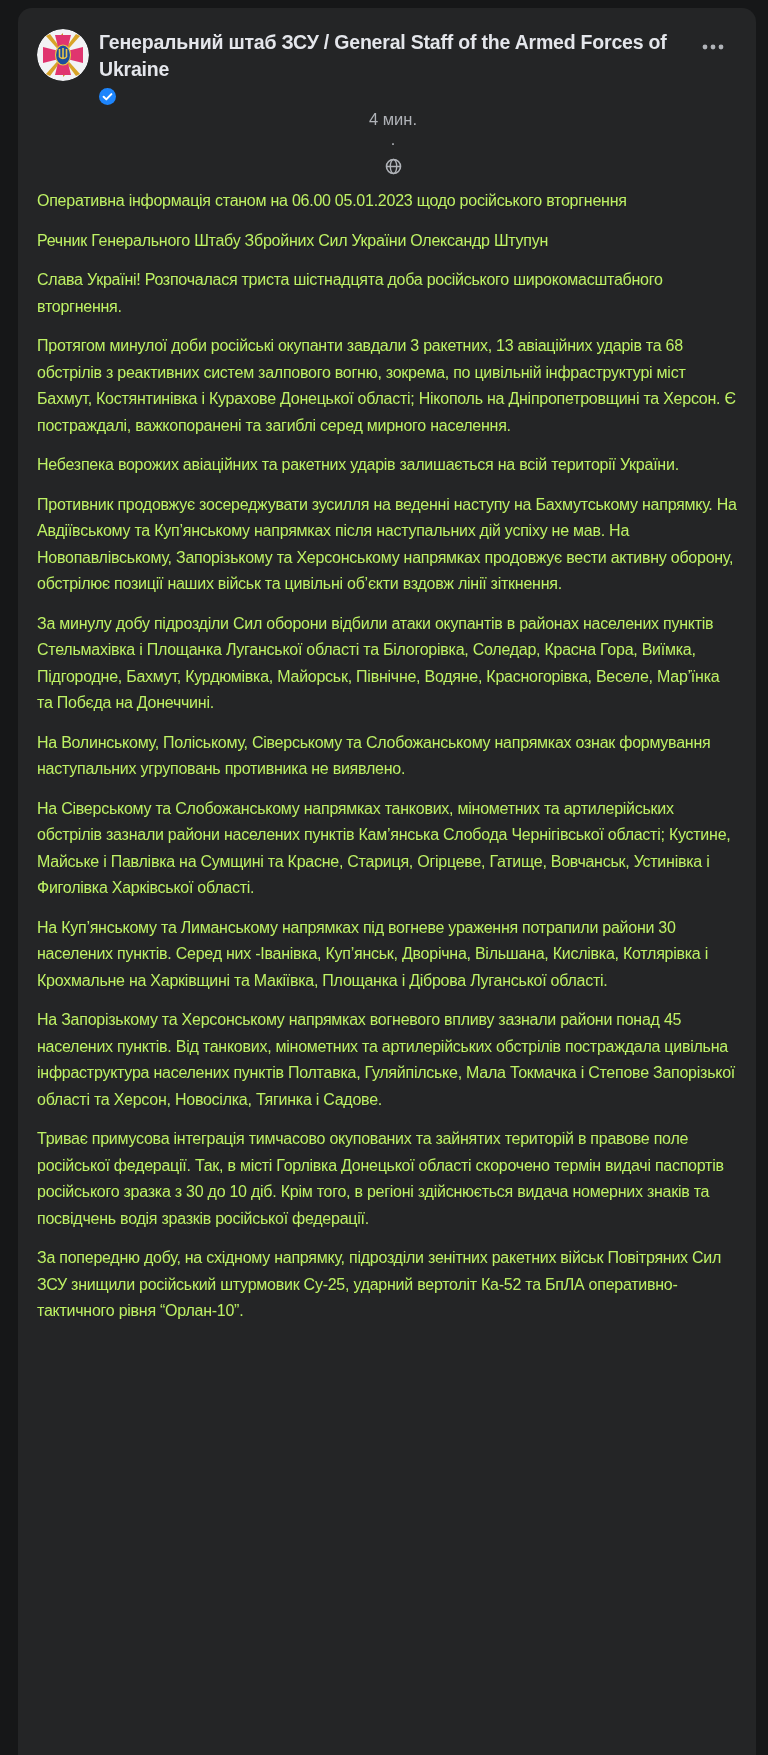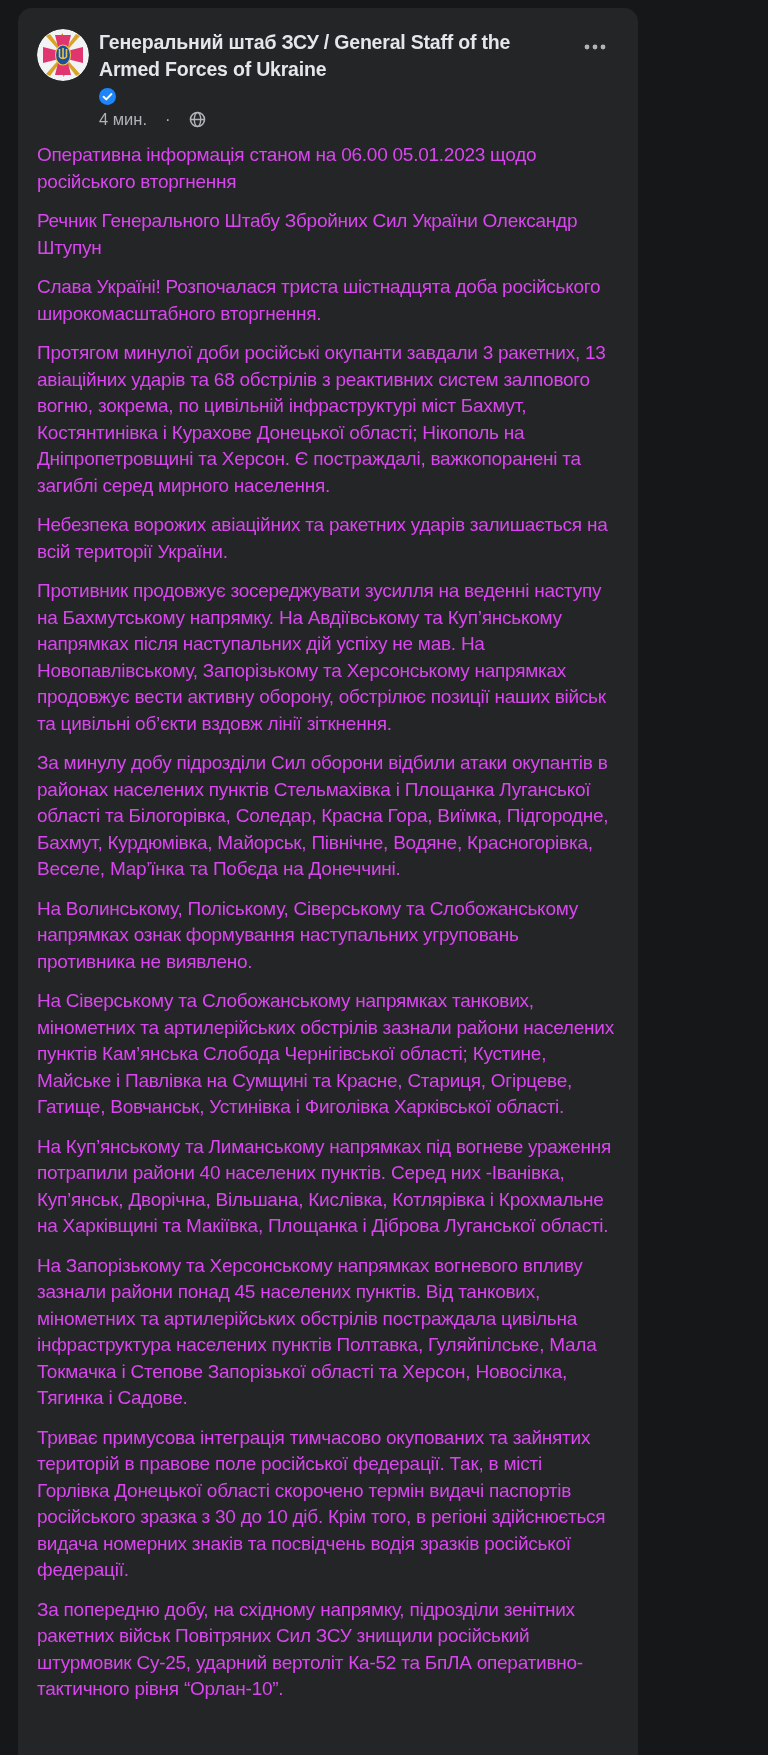--- a/index.html
+++ b/index.html
@@ -5,21 +5,21 @@
   html, body {
     margin: 0; padding: 0;
     width: 768px; height: 1755px;
     background: #161718;
     overflow: hidden;
     font-family: "Liberation Sans", "DejaVu Sans", sans-serif;
   }
   .post-card {
     position: absolute;
     left: 18px; top: 8px;
-    width: 620px; height: 1747px;
+    width: 738px; height: 1747px;
     background: #242526;
     border-radius: 14px 14px 0 0;
     box-sizing: border-box;
     padding: 0 19px;
     overflow: hidden;
   }
   .post-header {
     position: relative;
     display: flex;
     align-items: flex-start;
@@ -48,41 +48,42 @@
   .badge-row {
     margin-top: 5px;
     height: 17px;
     display: flex;
     align-items: center;
   }
   .meta-row {
     margin-top: 5px;
     display: flex;
     align-items: center;
-    gap: 18px;
+    gap: 5px;
     color: #b0b3b8;
     font-size: 16.5px;
+    flex-direction: column;
   }
   .meta-row .timestamp { cursor: pointer; }
   .more-btn {
     position: absolute;
     right: 6px; top: 21px;
     width: 36px; height: 36px;
     border: none;
     background: transparent;
     border-radius: 50%;
     display: flex;
     align-items: center;
     justify-content: center;
     cursor: pointer;
   }
   .post-body { margin-top: 3px; }
   .post-body p {
-    color: #d946ef;
-    font-size: 19px;
+    color: #bef264;
+    font-size: 16px;
     line-height: 26.5px;
     letter-spacing: -0.25px;
     margin: 13px 0 0 0;
   }
   .dot-sep { color: #b0b3b8; }
 </style>
 </head>
 <body>
 
 <div class="post-card">
@@ -143,19 +144,19 @@
   <div class="post-body">
       <p>Оперативна інформація станом на 06.00 05.01.2023 щодо російського вторгнення</p>
       <p>Речник Генерального Штабу Збройних Сил України Олександр Штупун</p>
       <p>Слава Україні! Розпочалася триста шістнадцята доба російського широкомасштабного вторгнення.</p>
       <p>Протягом минулої доби російські окупанти завдали 3 ракетних, 13 авіаційних ударів та 68 обстрілів з реактивних систем залпового вогню, зокрема, по цивільній інфраструктурі міст Бахмут, Костянтинівка і Курахове Донецької області; Нікополь на Дніпропетровщині та Херсон. Є постраждалі, важкопоранені та загиблі серед мирного населення.</p>
       <p>Небезпека ворожих авіаційних та ракетних ударів залишається на всій території України.</p>
       <p>Противник продовжує зосереджувати зусилля на веденні наступу на Бахмутському напрямку. На Авдіївському та Куп’янському напрямках після наступальних дій успіху не мав. На Новопавлівському, Запорізькому та Херсонському напрямках продовжує вести активну оборону, обстрілює позиції наших військ та цивільні об’єкти вздовж лінії зіткнення.</p>
       <p>За минулу добу підрозділи Сил оборони відбили атаки окупантів в районах населених пунктів Стельмахівка і Площанка Луганської області та Білогорівка, Соледар, Красна Гора, Виїмка, Підгородне, Бахмут, Курдюмівка, Майорськ, Північне, Водяне, Красногорівка, Веселе, Мар’їнка та Побєда на Донеччині.</p>
       <p>На Волинському, Поліському, Сіверському та Слобожанському напрямках ознак формування наступальних угруповань противника не виявлено.</p>
       <p>На Сіверському та Слобожанському напрямках танкових, мінометних та артилерійських обстрілів зазнали райони населених пунктів Кам’янська Слобода Чернігівської області; Кустине, Майське і Павлівка на Сумщині та Красне, Стариця, Огірцеве, Гатище, Вовчанськ, Устинівка і Фиголівка Харківської області.</p>
-      <p>На Куп’янському та Лиманському напрямках під вогневе ураження потрапили райони 40 населених пунктів. Серед них -Іванівка, Куп’янськ, Дворічна, Вільшана, Кислівка, Котлярівка і Крохмальне на Харківщині та Макіївка, Площанка і Діброва Луганської області.</p>
+      <p>На Куп’янському та Лиманському напрямках під вогневе ураження потрапили райони 30 населених пунктів. Серед них -Іванівка, Куп’янськ, Дворічна, Вільшана, Кислівка, Котлярівка і Крохмальне на Харківщині та Макіївка, Площанка і Діброва Луганської області.</p>
       <p>На Запорізькому та Херсонському напрямках вогневого впливу зазнали райони понад 45 населених пунктів. Від танкових, мінометних та артилерійських обстрілів постраждала цивільна інфраструктура населених пунктів Полтавка, Гуляйпілське, Мала Токмачка і Степове Запорізької області та Херсон, Новосілка, Тягинка і Садове.</p>
       <p>Триває примусова інтеграція тимчасово окупованих та зайнятих територій в правове поле російської федерації. Так, в місті Горлівка Донецької області скорочено термін видачі паспортів російського зразка з 30 до 10 діб. Крім того, в регіоні здійснюється видача номерних знаків та посвідчень водія зразків російської федерації.</p>
       <p>За попередню добу, на східному напрямку, підрозділи зенітних ракетних військ Повітряних Сил ЗСУ знищили російський штурмовик Су-25, ударний вертоліт Ка-52 та БпЛА оперативно-тактичного рівня “Орлан-10”.</p>
     </div>
 
 </div>
 
 </body></html>

